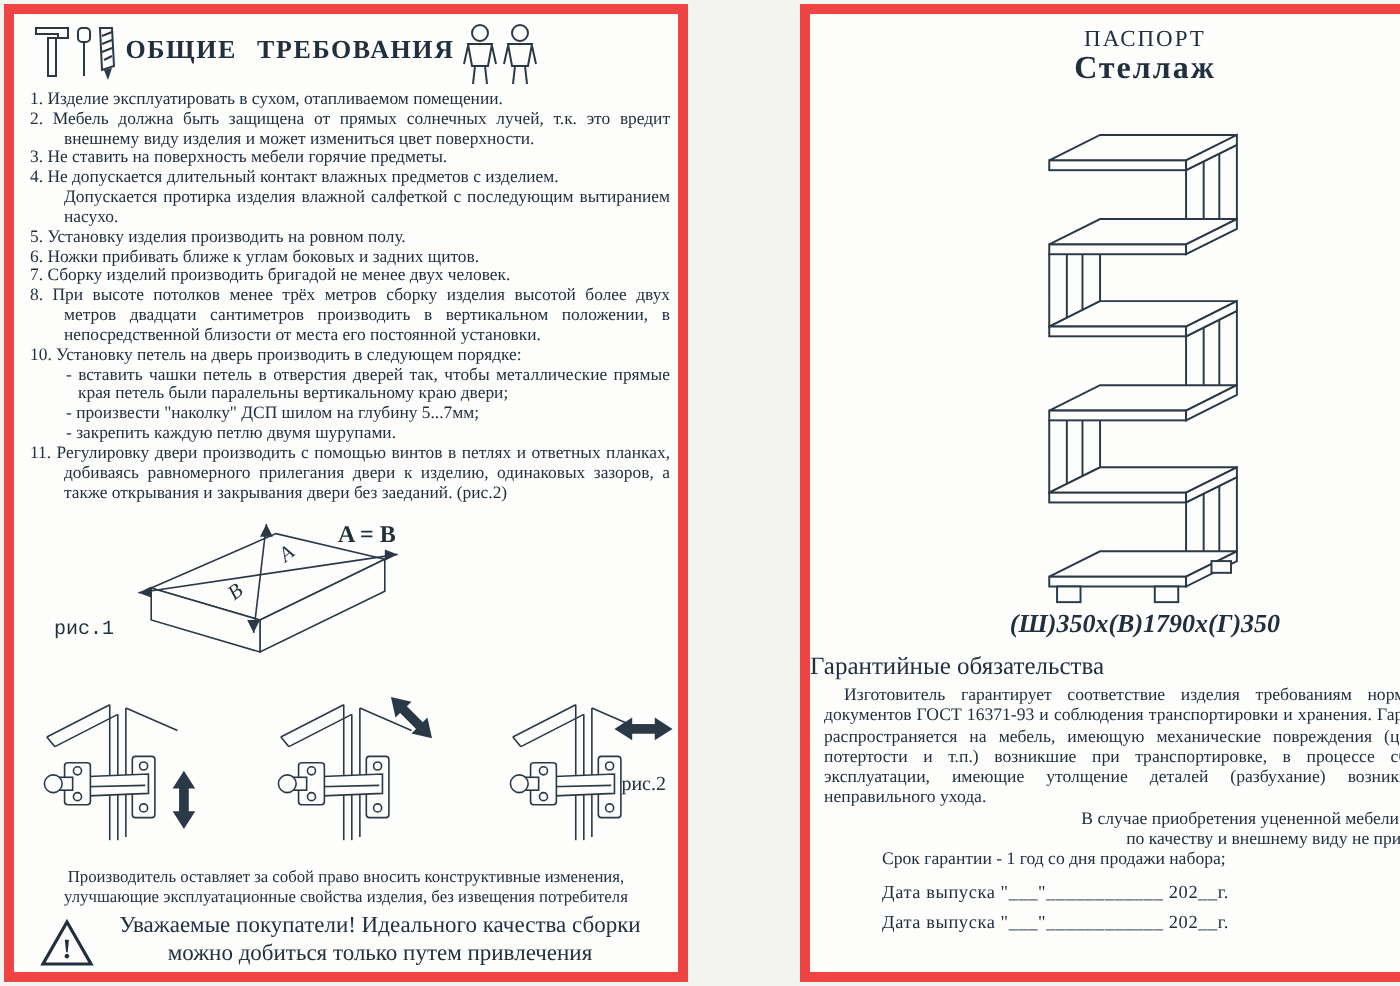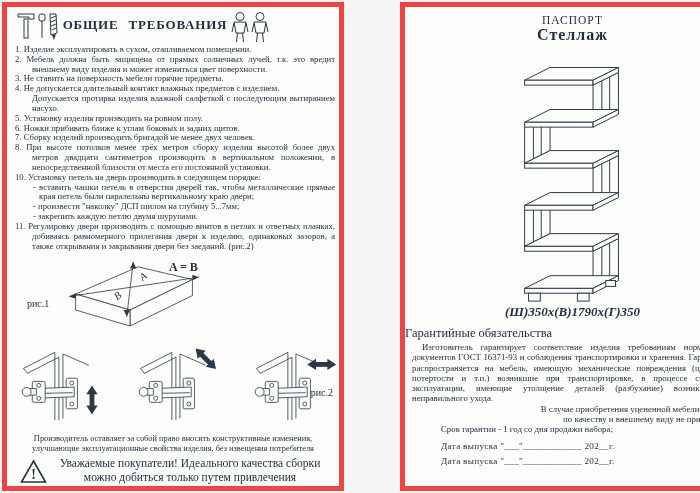--- a/index.html
+++ b/index.html
@@ -19,21 +19,21 @@
   
   .lp-header{display:flex;align-items:flex-start;padding:4px 6px 0 8px;height:32px;}
   .lp-title{flex:1;text-align:center;font-weight:bold;font-size:13px;letter-spacing:.8px;word-spacing:6px;padding-top:6px;}
   .lp-people{margin-right:62px;}
   .list{padding:2px 4px 0 8px;}
   .li{font-size:8.7px;line-height:1.13;padding-left:17px;text-indent:-17px;text-align:justify;}
   .li .num{font-weight:normal;}
   .li-cont{font-size:8.7px;line-height:1.13;padding-left:17px;text-align:justify;}
   .sub{font-size:8.7px;line-height:1.13;padding-left:24px;text-indent:-6px;text-align:justify;}
   .fig1-row{position:relative;height:80px;margin-top:3px;}
-  .fig1-label{position:absolute;left:20px;top:44px;font-size:10px;}
+  .fig1-label{position:absolute;left:20px;top:56px;font-size:10px;font-family:Liberation Mono, monospace;}
   .fig1-formula{position:absolute;left:162px;top:6px;font-size:12px;font-weight:bold;}
   .fig1-svg{position:absolute;left:42px;top:0;}
   .hinge-row{position:relative;height:96px;margin-top:2px;display:flex;justify-content:flex-end;gap:32px;padding-left:14px;}
   .fig2-label{position:absolute;right:6px;bottom:34px;font-size:10px;}
   .maker-note{font-size:8.4px;line-height:1.15;text-align:center;padding:2px 14px 0 14px;}
   .warning{position:relative;margin-top:3px;padding:0 10px 0 44px;text-align:center;}
   .warn-tri{position:absolute;left:13px;top:2px;}
   .warn-l1{font-size:11.5px;line-height:1.2;}
 
   

